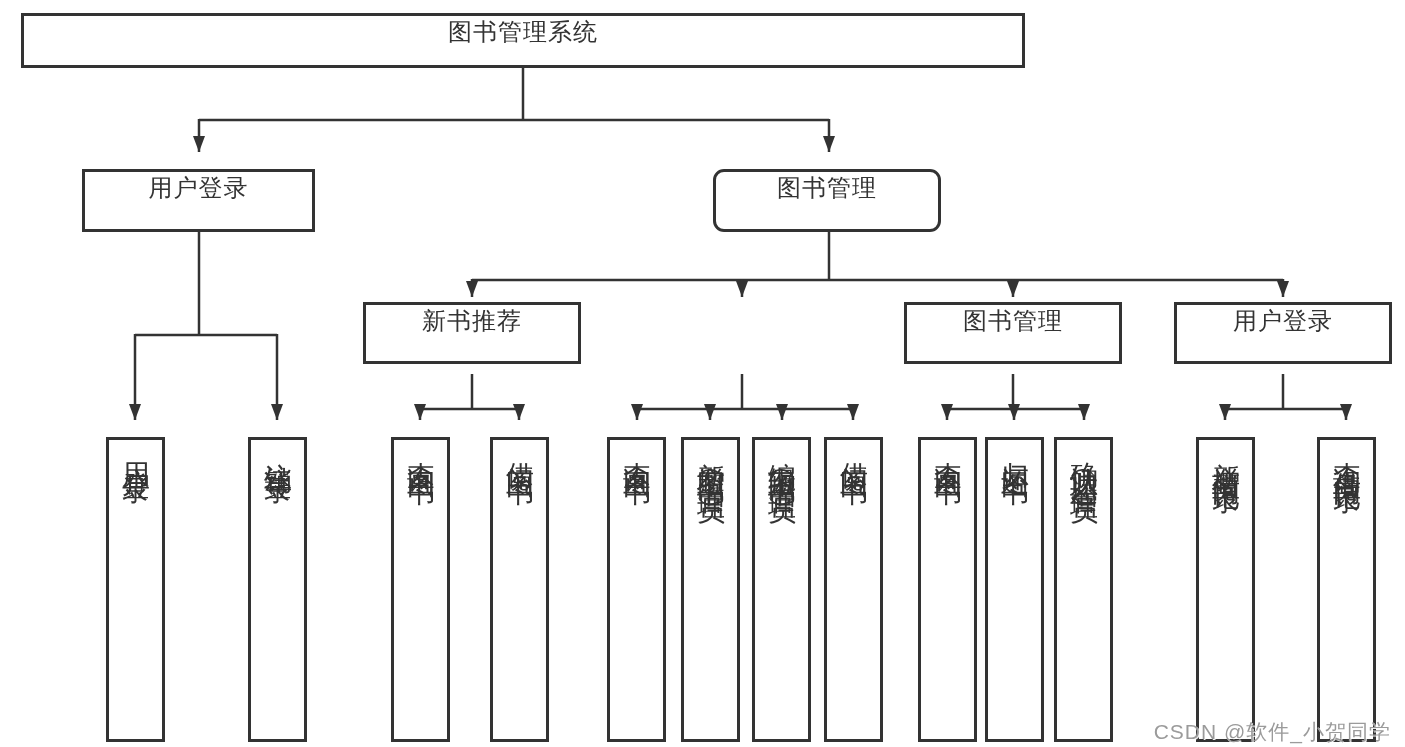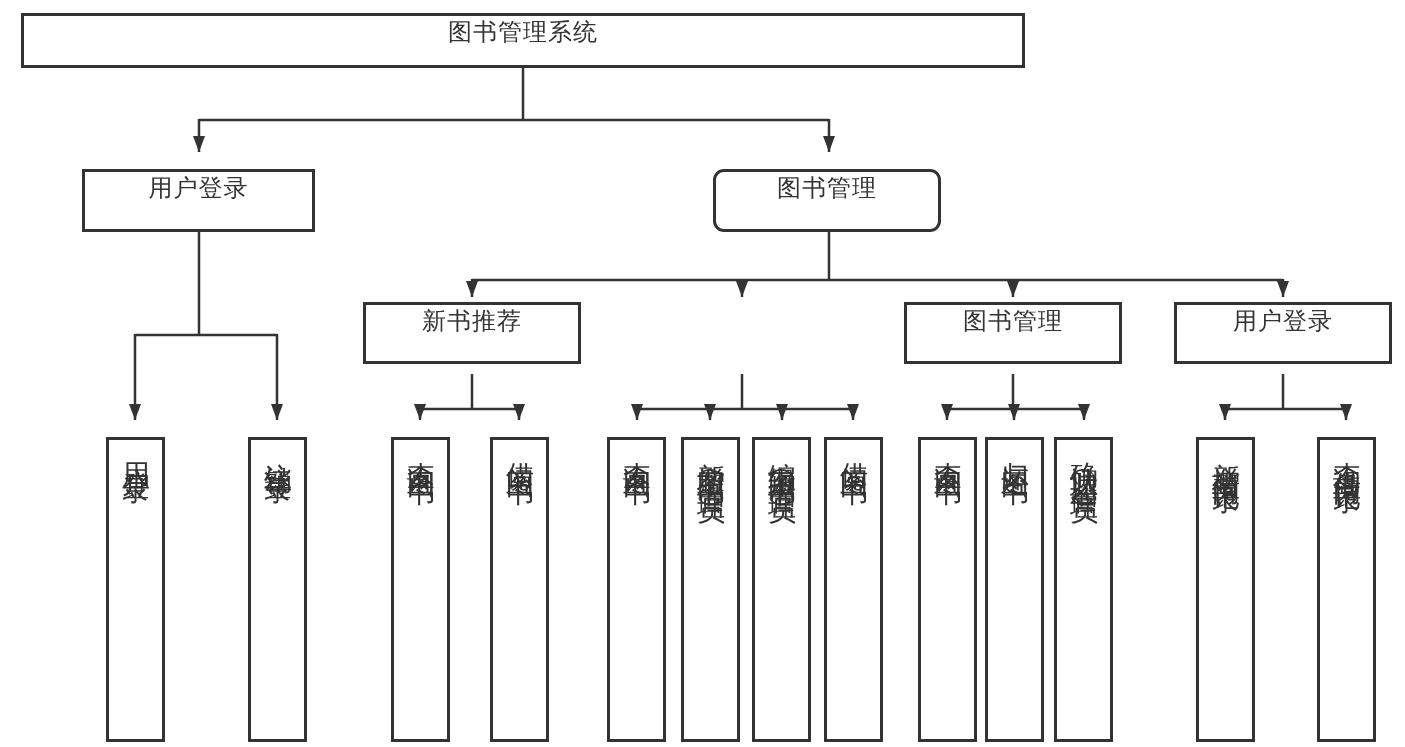--- a/index.html
+++ b/index.html
@@ -179,14 +179,15 @@
     <span class="v-label">确认归还（管理员）</span>
   </div>
 
   <div class="box leaf" style="left:1196px;">
     <span class="v-label">新增借阅记录</span>
   </div>
   <div class="box leaf" style="left:1317px;">
     <span class="v-label">查询借阅记录</span>
   </div>
 
+  <div class="watermark">CSDN @软件_小贺同学</div>
 
 </div>
 
 </body></html>

